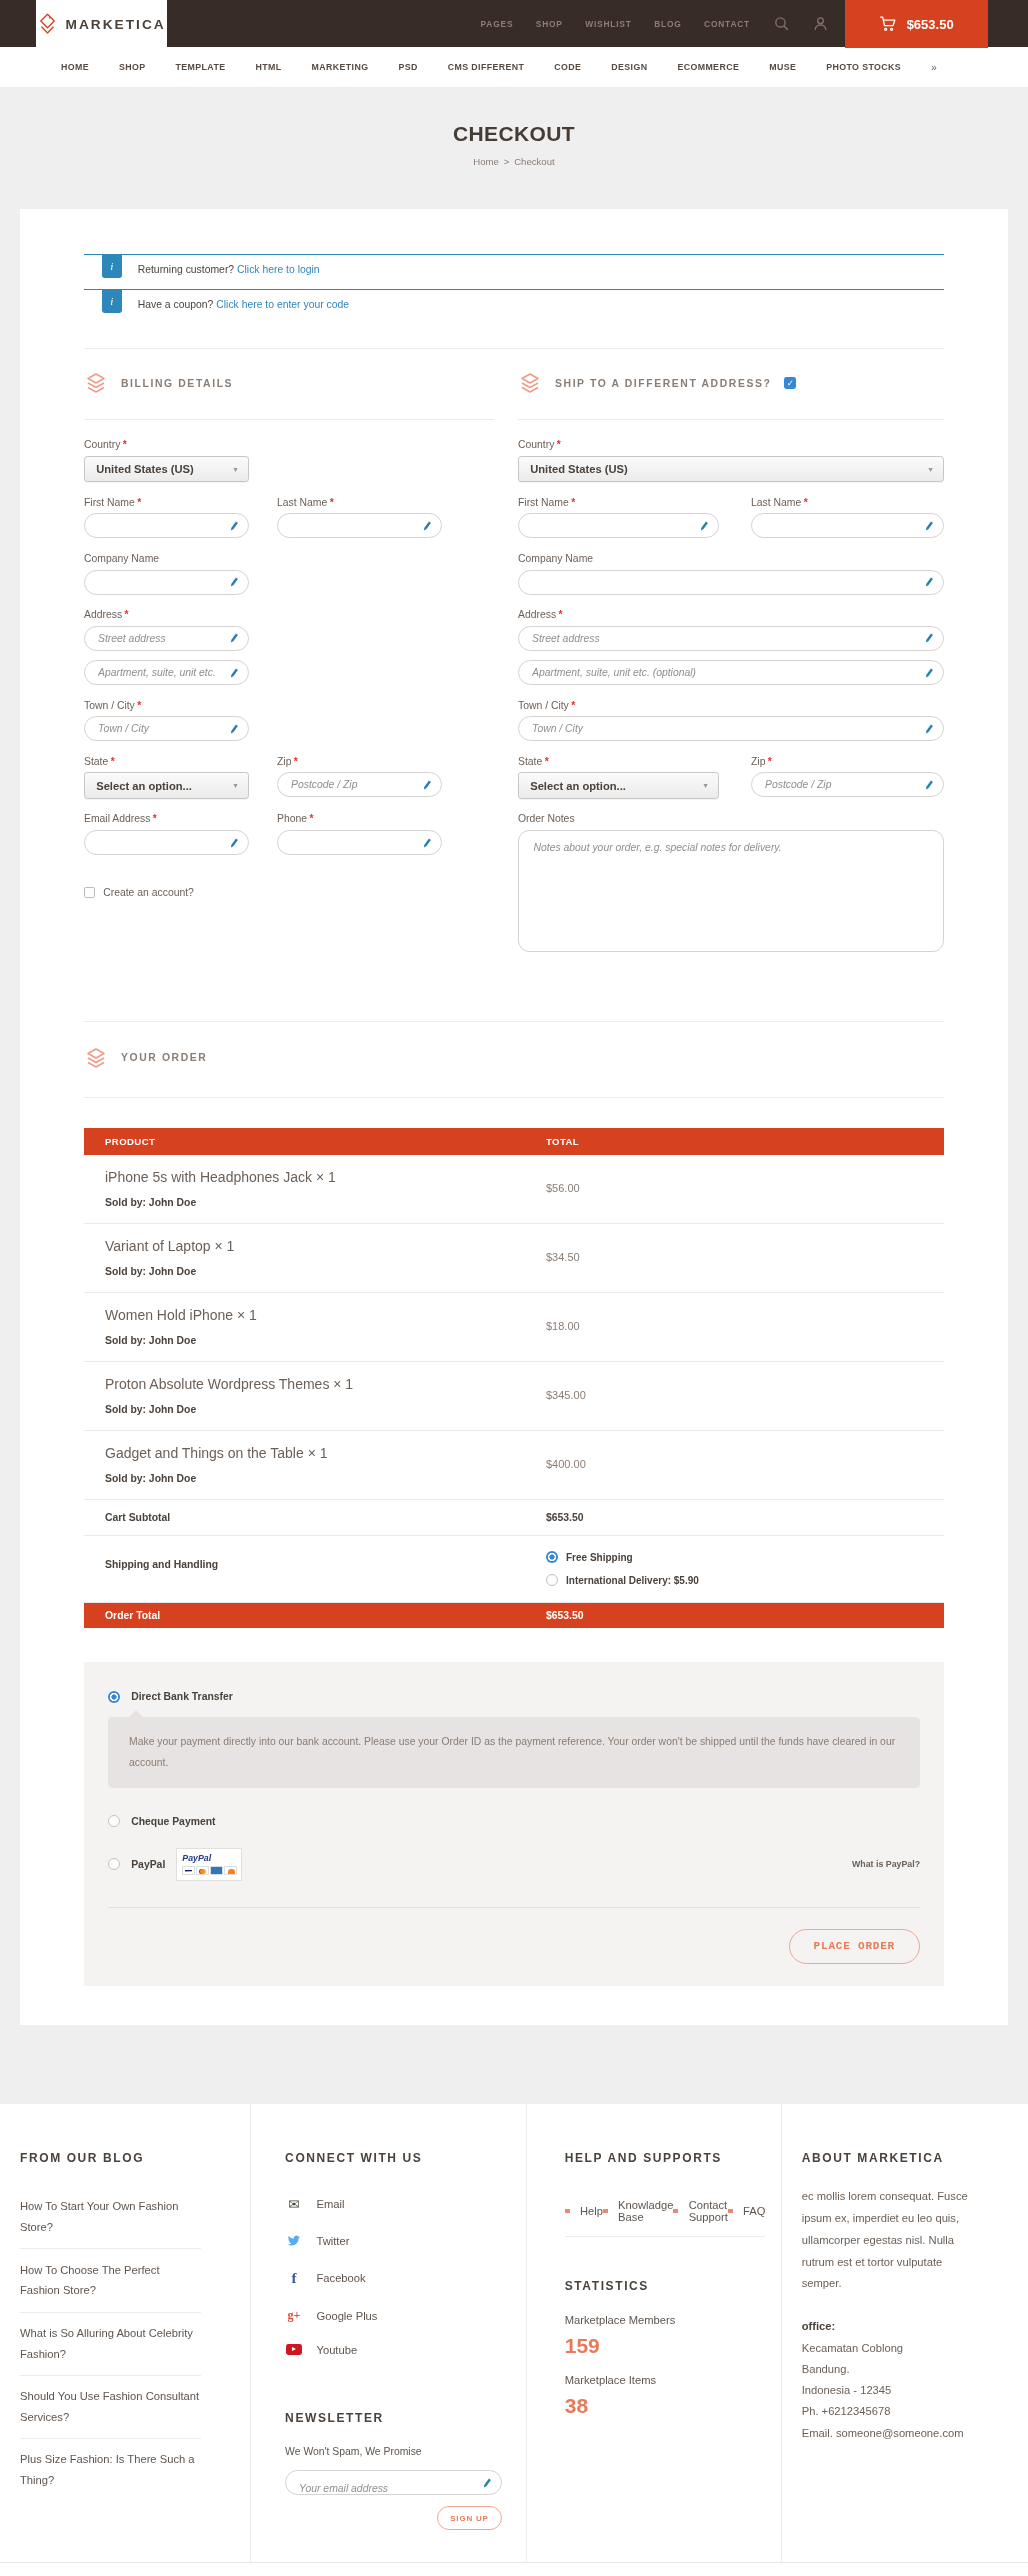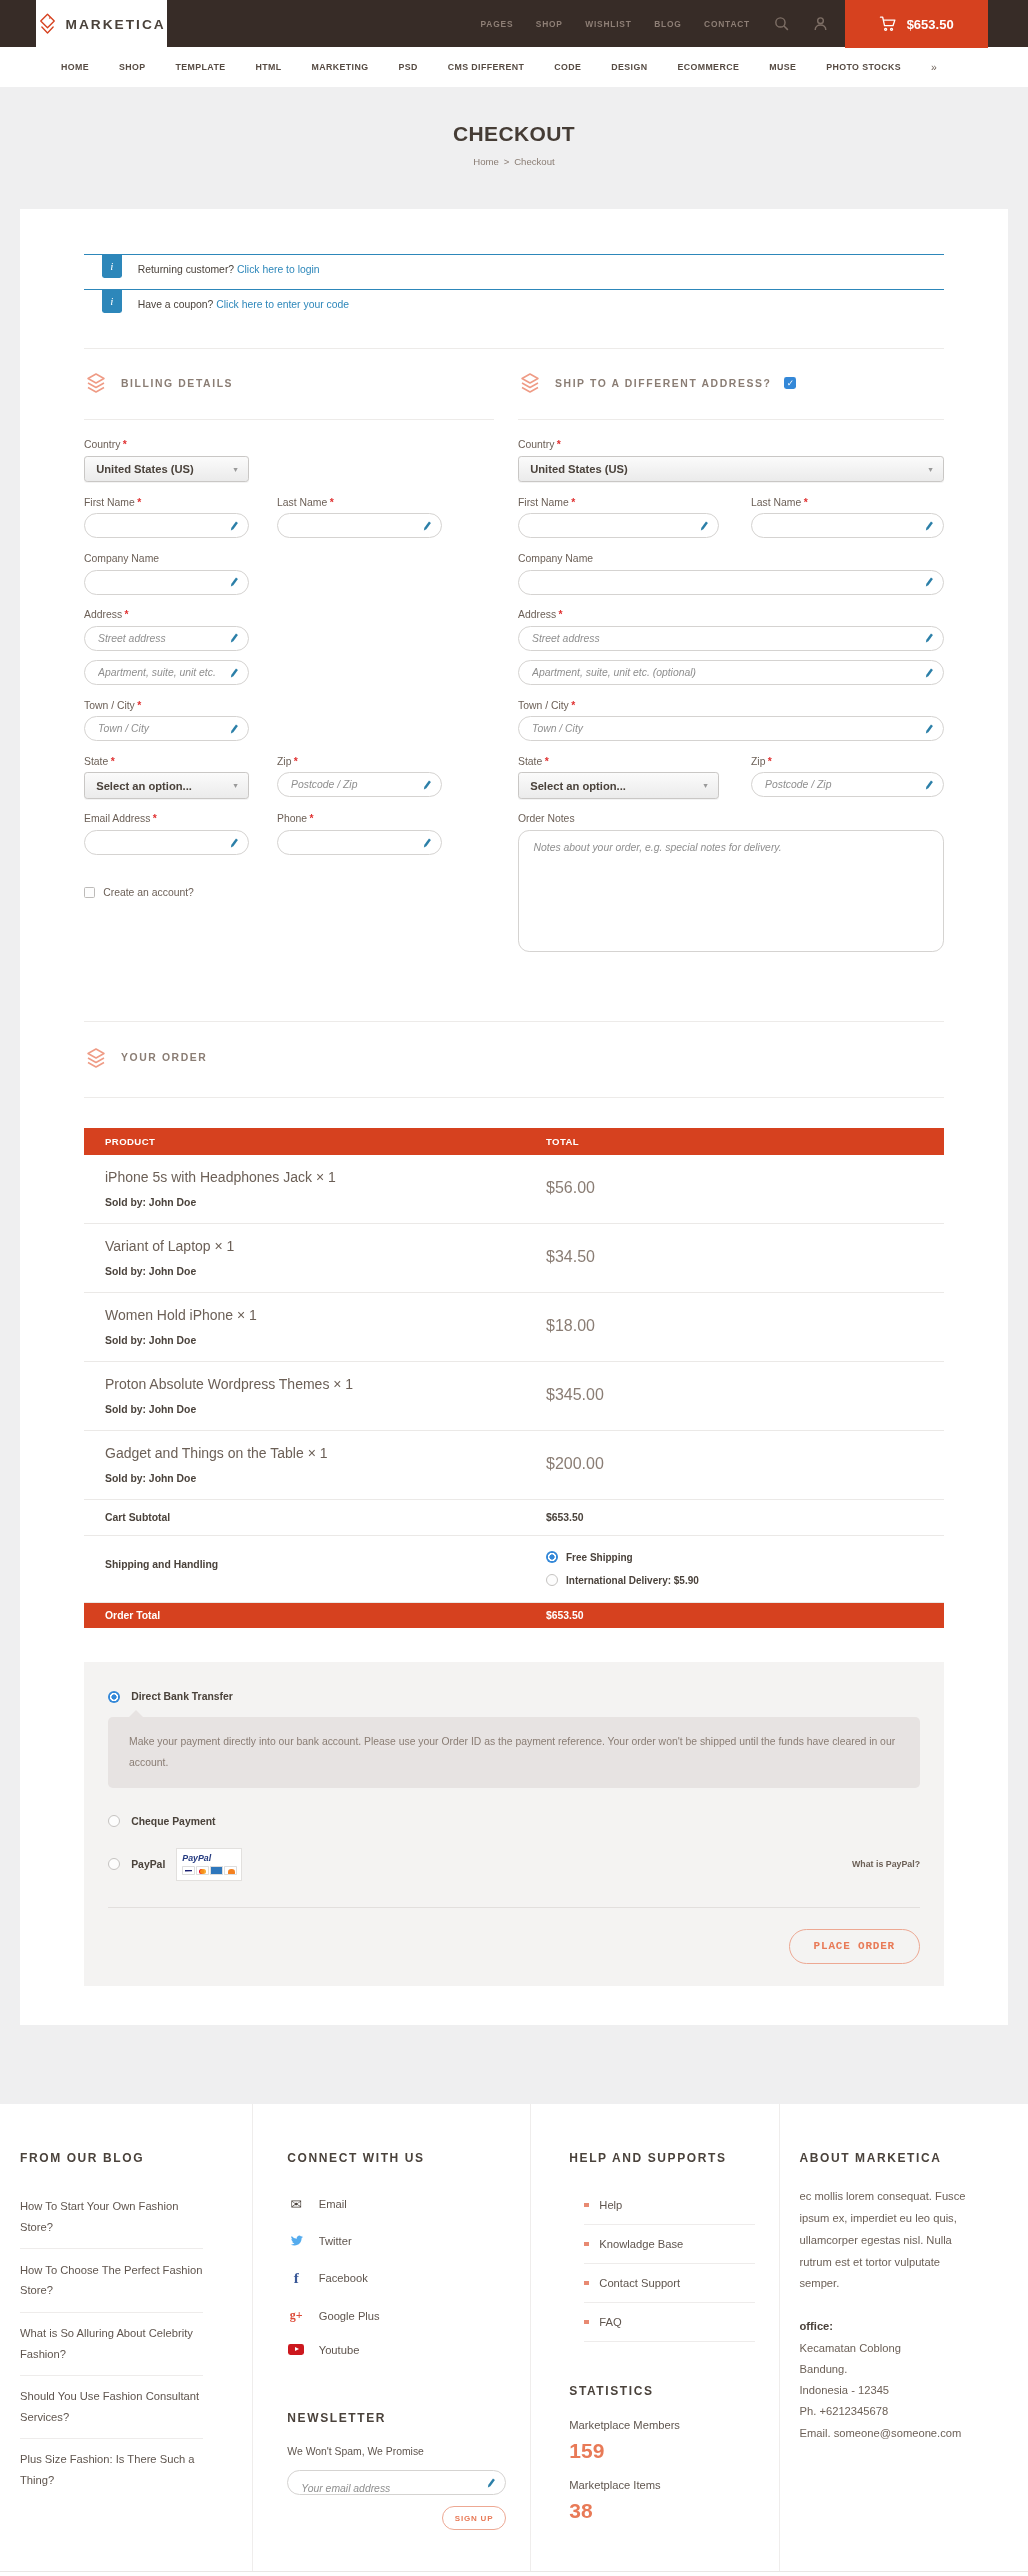--- a/index.html
+++ b/index.html
@@ -82,21 +82,21 @@
   
   .order-sec-head { border-top:0.8px solid #edebe9; margin-top:51px; }
   .order-sec-head .sec-head { padding:24px 0 27px; }
 
   .ordtable { margin-top:30.5px; }
   .thead { display:flex; background:#d6411f; color:#fff; padding:8px 21px; font-size:9.6px; font-weight:bold; letter-spacing:0.4px; }
   .col-p { width:441px; } .col-t { flex:1; }
   .trow { display:flex; padding:13.7px 21px 15.3px; border-bottom:0.8px solid #ebe9e7; }
   .tname { font-size:14px; color:#6b5f56; }
   .tsold { font-size:10.4px; font-weight:bold; color:#4a423b; margin-top:12px; }
-  .tcell-t { flex:1; display:flex; align-items:center; font-size:16px; color:#8a7d74; }
+  .tcell-t { flex:1; display:flex; align-items:center; font-size:11px; color:#8a7d74; }
   .subrow { display:flex; align-items:center; padding:12px 21px; border-bottom:0.8px solid #ebe9e7; }
   .subrow .slabel { width:441px; font-size:10.4px; font-weight:bold; color:#4a423b; }
   .subrow .sval { font-size:10.4px; font-weight:bold; color:#4a423b; }
   .shipopts { flex:1; display:flex; flex-direction:column; gap:11.2px; padding:3.2px 0; }
   .opt { display:flex; align-items:center; gap:8px; font-size:10px; font-weight:bold; color:#4a423b; }
   .radio { width:12px; height:12px; border-radius:50%; cursor:pointer; flex:0 0 auto; }
   .radio.on  { background:radial-gradient(circle, #3488d8 0 2.4px, #fff 2.8px 4px, #3488d8 4.4px); }
   .radio.off { background:#fdfdfd; border:0.8px solid #c5c3c1; }
   .totalbar { display:flex; align-items:center; background:#d6411f; color:#fff; padding:7.2px 21px; margin-top:0; }
   .totalbar .slabel { width:441px; font-size:10.4px; font-weight:bold; }
@@ -144,21 +144,21 @@
   .ic-gp { font-family:"Liberation Serif",serif; font-weight:bold; font-size:12px; color:#dd4b39; }
   .ic-yt { width:16px; height:11.2px; background:#cc181e; border-radius:2.4px; position:relative; }
   .ic-yt::after { content:""; position:absolute; left:6.4px; top:3.2px; border-left:4.8px solid #fff;
                   border-top:2.8px solid transparent; border-bottom:2.8px solid transparent; }
   .nl-head { margin-top:45px; }
   .nl-tag { font-size:10.4px; color:#5f554e; margin-bottom:13px; }
   .nl-input { width:100%;align-items:flex-end; }
   .nl-btnrow { text-align:right; margin-top:11.2px; }
   .signup-btn { border:0.8px solid #eda893; color:#e87a57; background:transparent; cursor:pointer; border-radius:803px;
                 padding:6.4px 12px; font-family:"Liberation Sans",sans-serif; font-size:8px; font-weight:bold; letter-spacing:0.8px; }
-  .helplist { display:flex; flex-direction:column;align-items:flex-end; }
+  .helplist { display:flex; flex-direction:row; }
   .help-item { display:flex; align-items:center; gap:10.4px; padding:13px 0; border-bottom:0.8px solid #eeeceb;
                width:92%; font-size:11.2px; color:#5f554e; cursor:pointer; }
   .bullet { width:4.8px; height:4.8px; background:#e88a72; flex:0 0 auto; }
   .stat-head { margin-top:42px; }
   .stat-label { font-size:11.2px; color:#5f554e; margin-top:4.8px; }
   .stat-num { font-size:21px; font-weight:bold; color:#e87a57; margin:8px 0 16px; }
   .about-text { font-size:11.2px; line-height:1.95; color:#6b5f56; width:88%; }
   .office { margin-top:21px; font-size:11.2px; line-height:1.9; color:#6b5f56; }
   .office .office-label { font-weight:bold; color:#4a423b; }
 
@@ -553,21 +553,21 @@
           <div class="tname">Proton Absolute Wordpress Themes × 1</div>
         <div class="tsold">Sold by: John Doe</div>
         </div>
       <div class="tcell-t">$345.00</div>
     </div>
     <div class="trow">
       <div class="col-p">
           <div class="tname">Gadget and Things on the Table × 1</div>
         <div class="tsold">Sold by: John Doe</div>
         </div>
-      <div class="tcell-t">$200.00</div>
+      <div class="tcell-t">$400.00</div>
     </div>
 
     <div class="subrow">
       <span class="slabel">Cart Subtotal</span>
       <span class="sval">$653.50</span>
     </div>
 
     <div class="subrow" style="align-items:flex-start;">
       <span class="slabel" style="padding-top:11.2px;">Shipping and Handling</span>
       <div class="shipopts">

